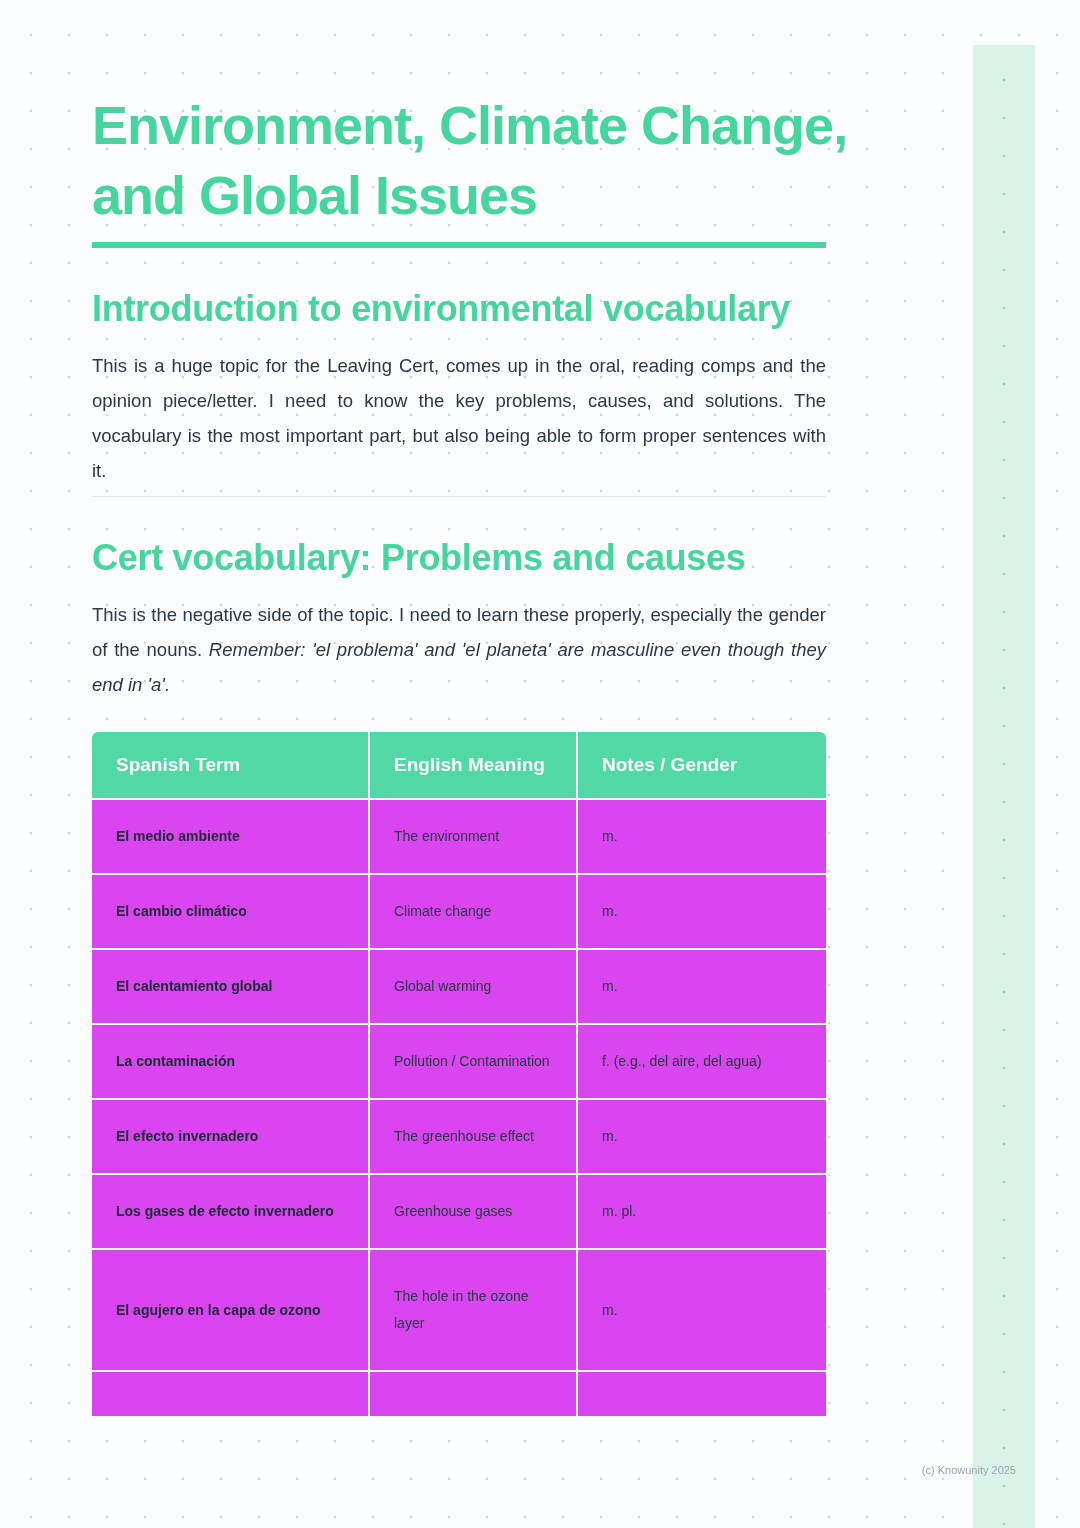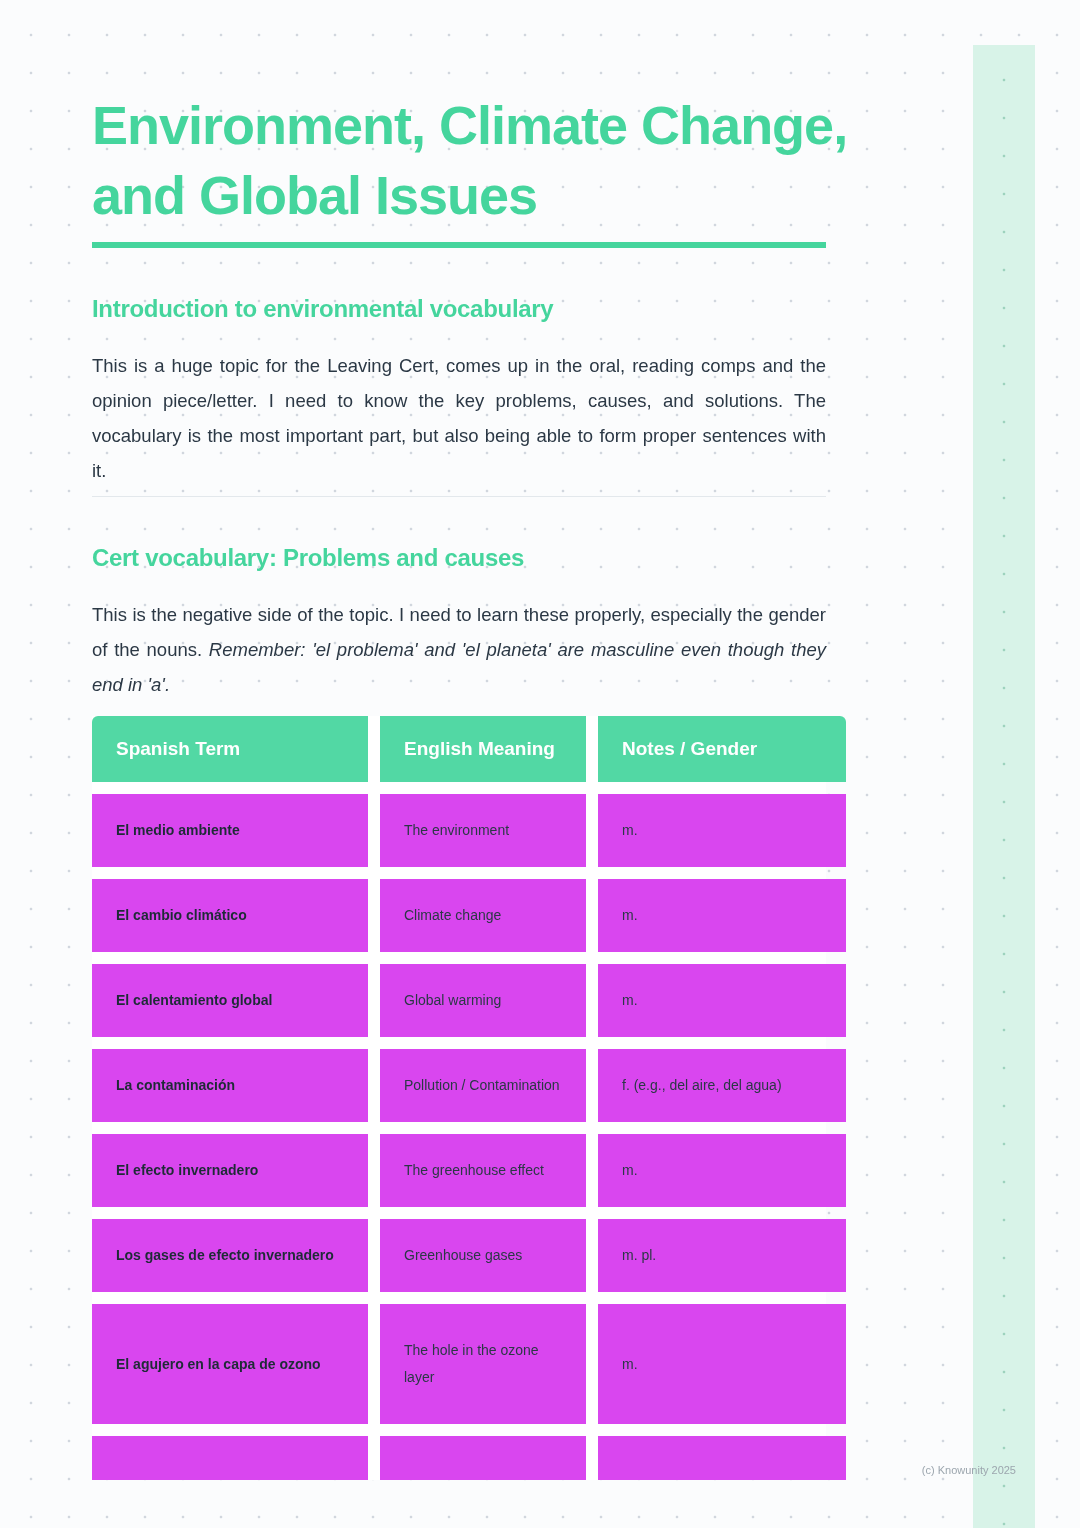--- a/index.html
+++ b/index.html
@@ -45,46 +45,46 @@
   }
   .title .t-line { white-space: nowrap; }
   .title-rule {
     margin-top: 12px;
     width: 734px;
     height: 6px;
     background: #45d59d;
   }
   .section-heading {
     margin-top: 44px;
-    font-size: 24px;
+    font-size: 36px;
     line-height: 34px;
     font-weight: 700;
     letter-spacing: -0.3px;
     color: #45d59d;
   }
   .para {
     margin-top: 22px;
     font-size: 18.5px;
     line-height: 35px;
     text-align: justify;
     color: #2b3845;
   }
   .para .em { font-style: italic; }
   .divider {
     margin-top: 8px;
     width: 734px;
     height: 1px;
     background: #e3e8ec;
   }
   .vocab-table {
-    margin-top: 14px;
+    margin-top: 30px;
     width: 734px;
     display: grid;
     grid-template-columns: 276px 206px 248px;
-    gap: 12px;
+    gap: 2px;
     background: #ffffff;
   }
   .th {
     background: #52d8a4;
     color: #ffffff;
     font-weight: 700;
     font-size: 19px;
     display: flex;
     align-items: center;
     min-height: 66px;

